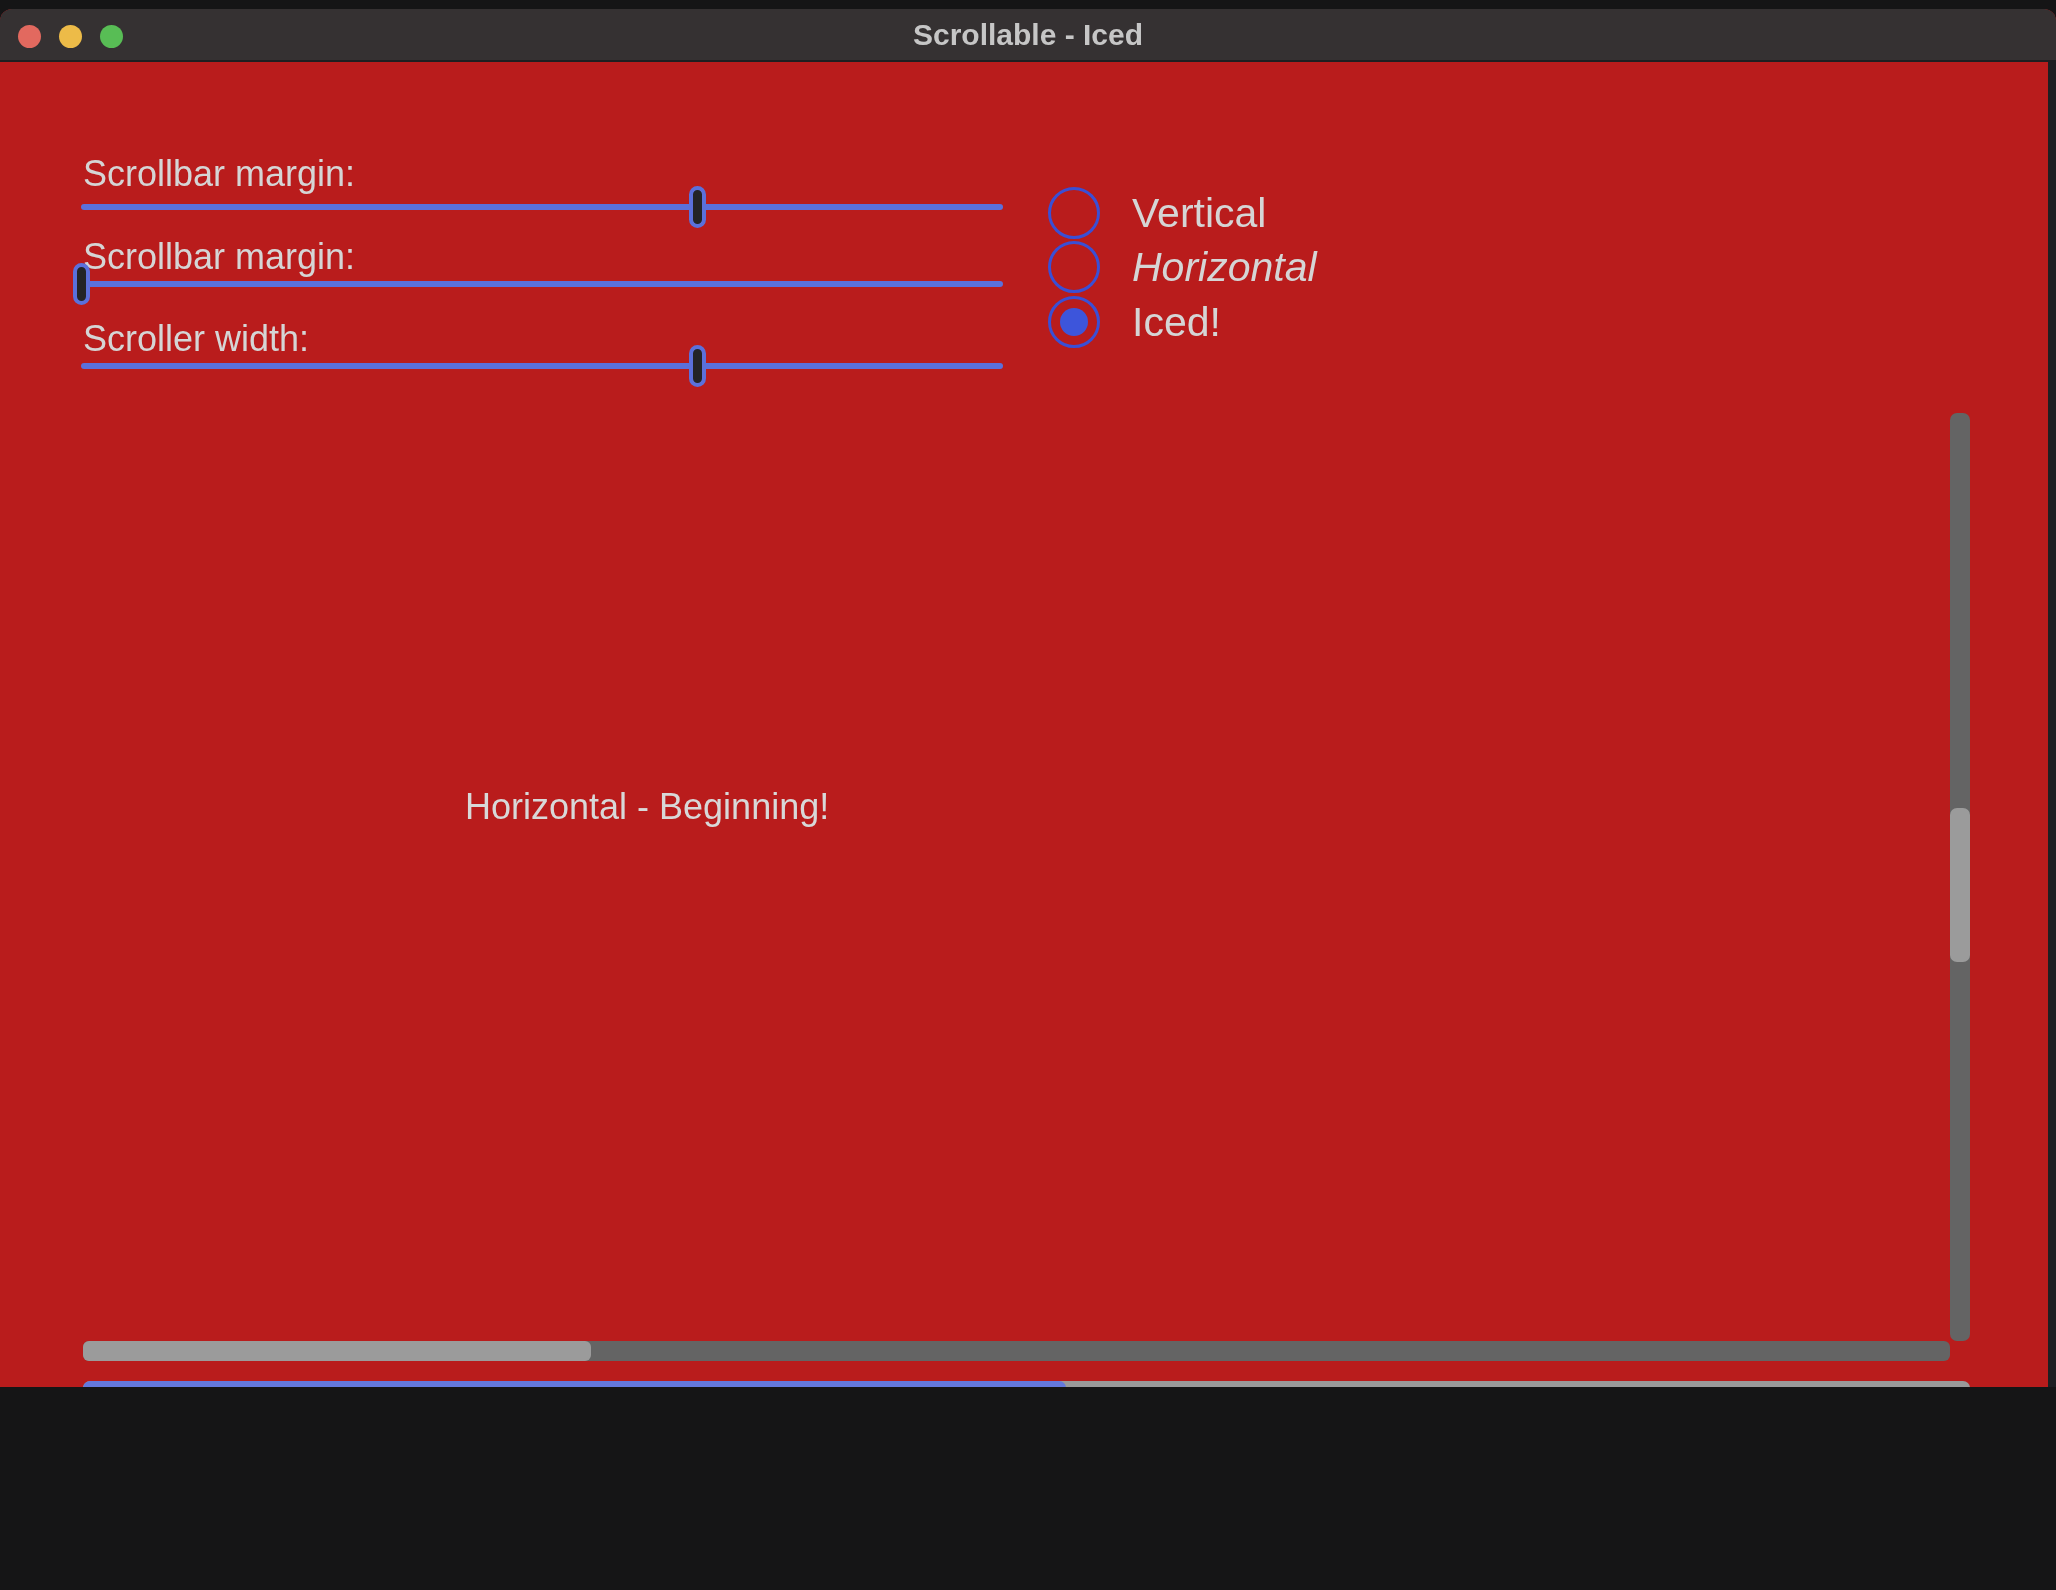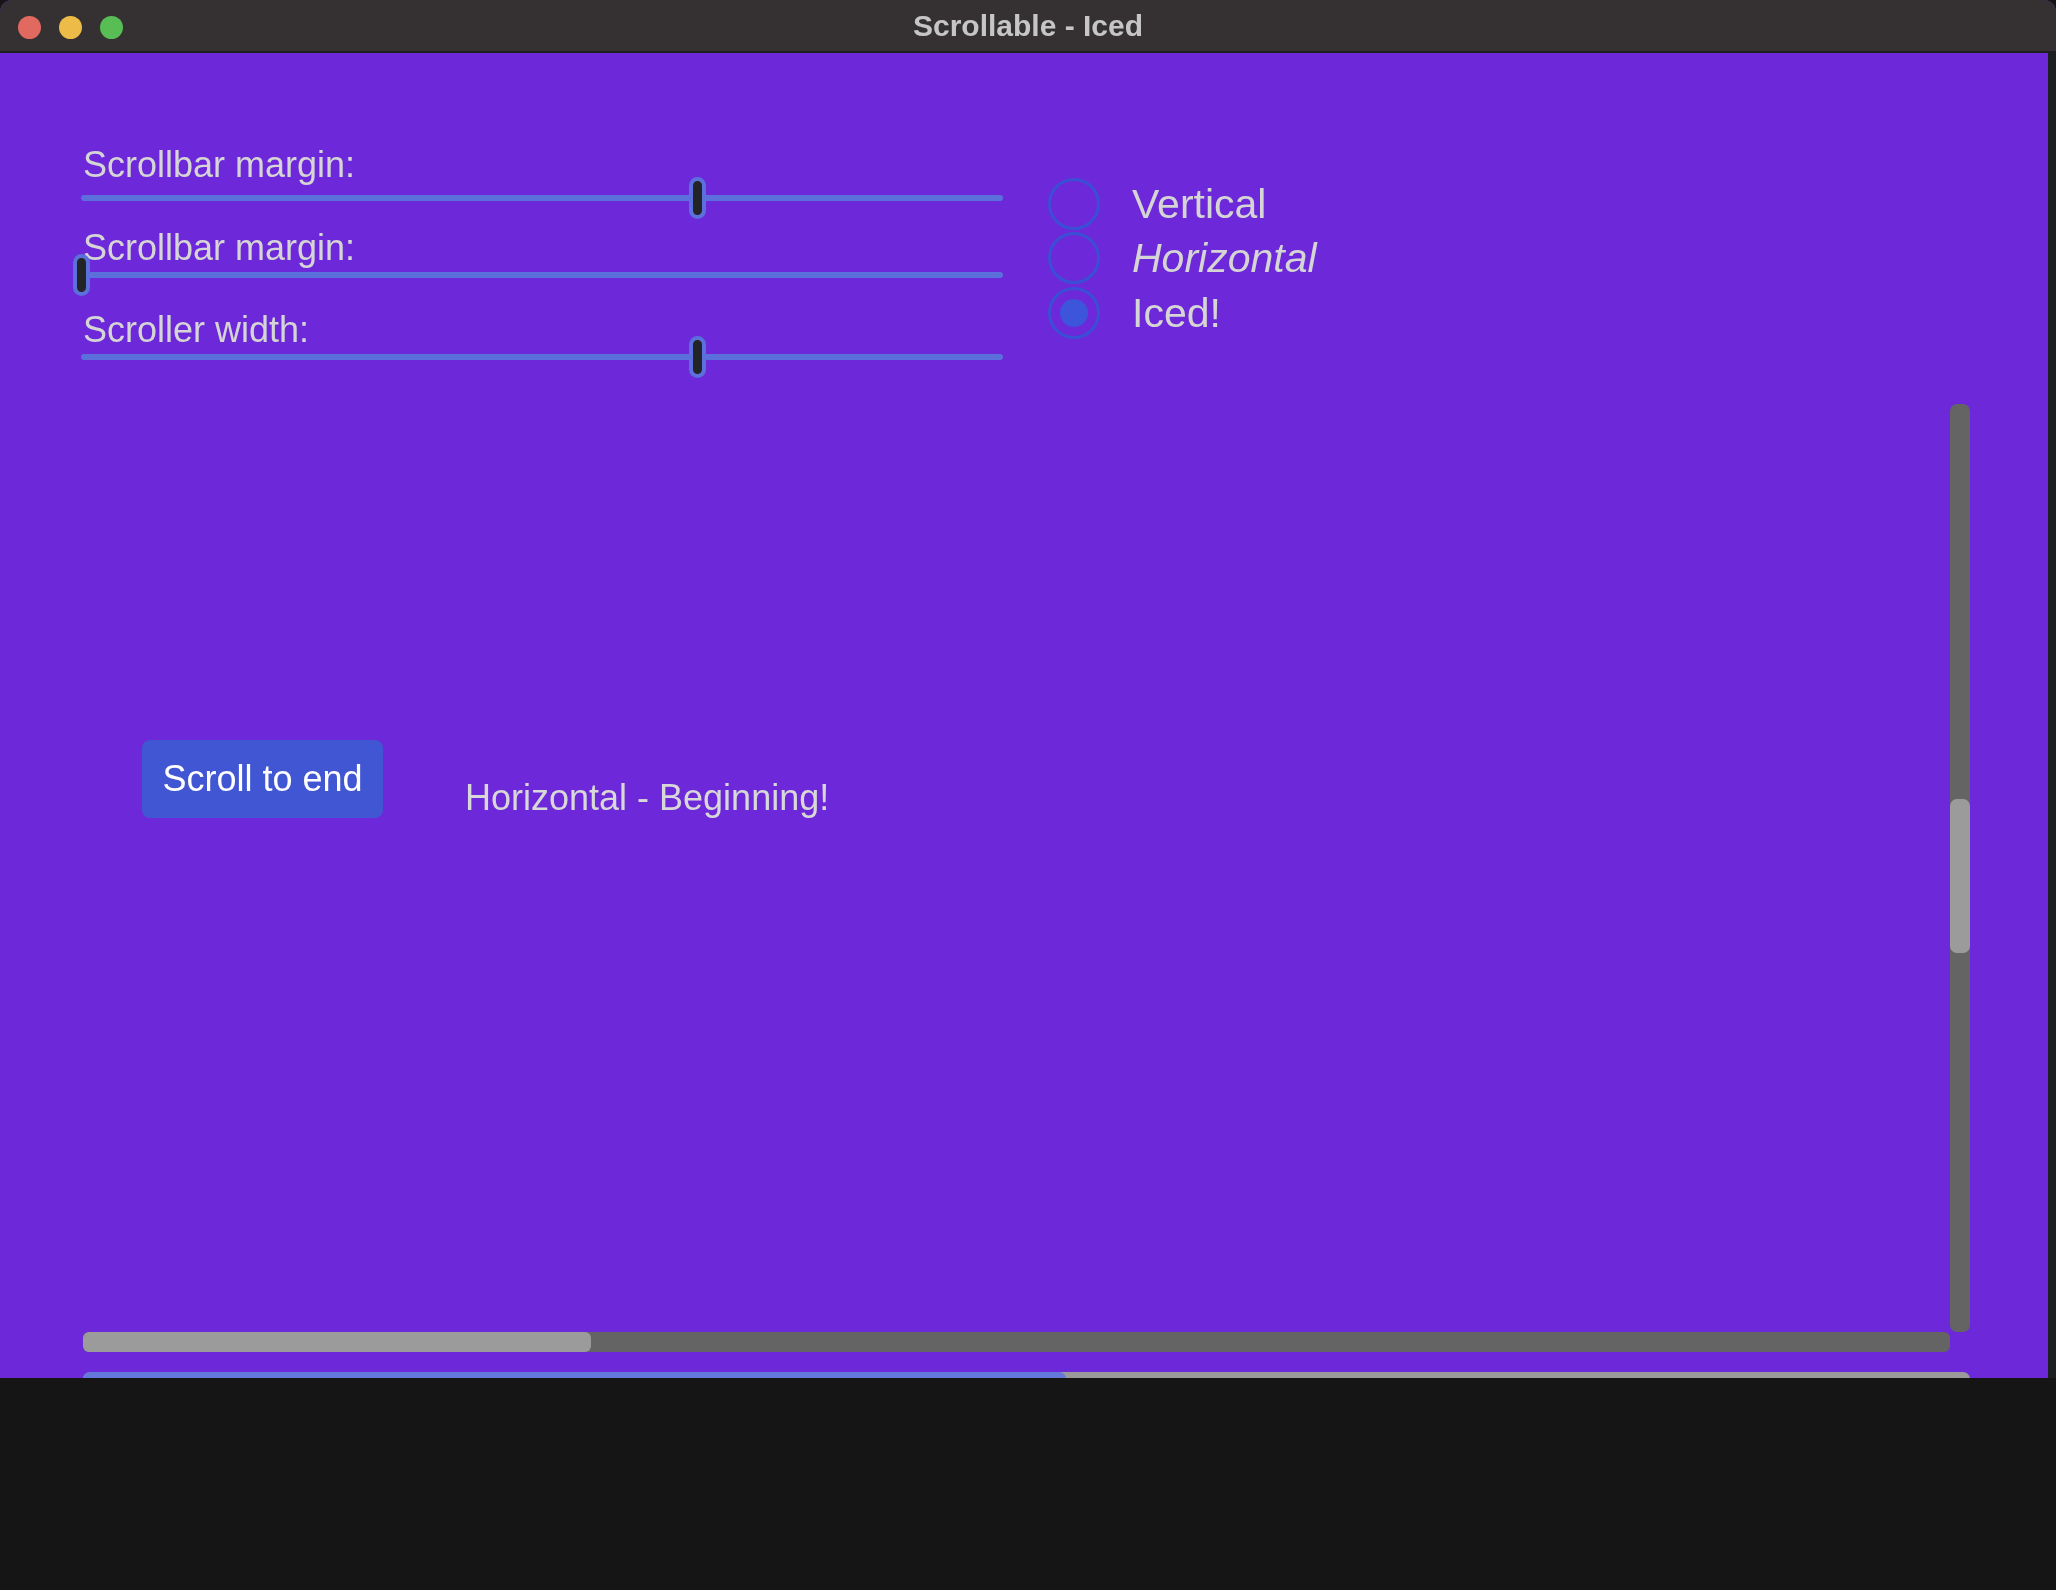--- a/index.html
+++ b/index.html
@@ -1,21 +1,21 @@
 <!DOCTYPE html>
 <html><head>
 <meta charset="utf-8">
 <style>
   * { margin: 0; padding: 0; box-sizing: border-box; }
   html, body { width: 2056px; height: 1590px; background: #151516; }
   body { font-family: "Liberation Sans", sans-serif; }
 
   .window {
-    position: absolute; left: 0; top: 0; width: 2056px; height: 1378px;
-    background: #6d28d9; border-radius: 12px 12px 0 0; overflow: hidden;
+    position: absolute; left: 0; top: 9px; width: 2056px; height: 1378px;
+    background: #b91c1c; border-radius: 12px 12px 0 0; overflow: hidden;
   }
   .titlebar {
     position: absolute; left: 0; top: 0; width: 100%; height: 53px;
     background: #353132; border-bottom: 2px solid #1e1f21;
   }
   .titlebar .title {
     position: absolute; left: 0; top: 0; width: 100%; height: 53px;
     line-height: 51px; text-align: center;
     font-size: 30px; font-weight: bold; color: #c6c6c6;
   }
@@ -118,21 +118,20 @@
       <span class="radio-label">Horizontal</span>
     </div>
     <div class="radio-row" style="top:109px;">
       <span class="radio-circle">
           <span class="radio-dot" id="rd2" style="display: block;"></span>
         </span>
       <span class="radio-label">Iced!</span>
     </div>
   </div>
 
-  <button class="btn">Scroll to end</button>
   <div class="status">Horizontal - Beginning!</div>
 
   <div class="v-scrollbar">
     <div class="thumb" id="vthumb" style="top: 42.6%; height: 16.6%;"></div>
   </div>
   <div class="h-scrollbar">
     <div class="thumb" id="hthumb" style="left: 0%; width: 27.2%;"></div>
   </div>
 
   <div class="progress" style="top:1372px;">

